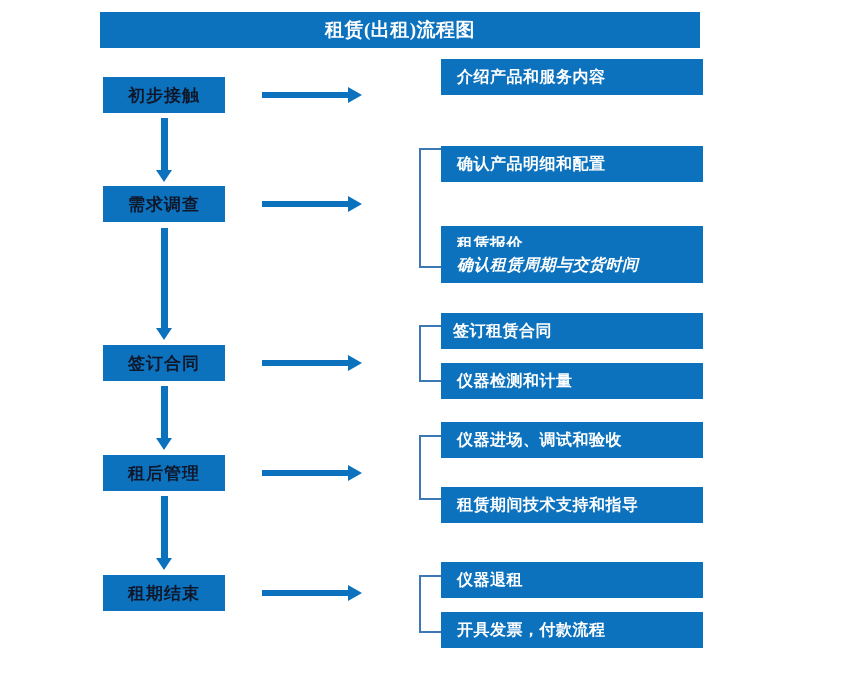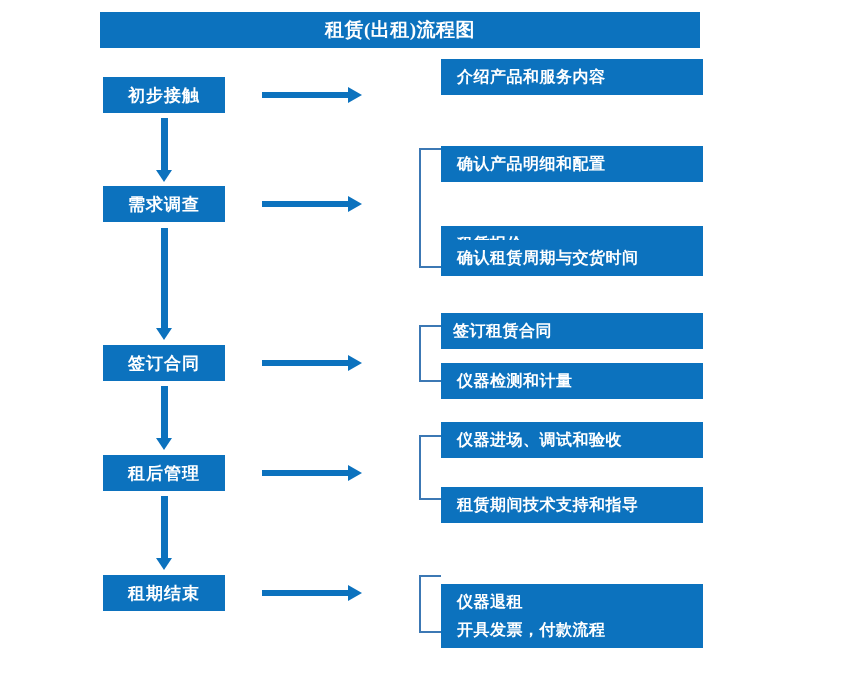--- a/index.html
+++ b/index.html
@@ -37,21 +37,21 @@
     letter-spacing: 0.5px;
   }
 
   
   .stage-box {
     position: absolute;
     left: 103px;
     width: 122px;
     height: 36px;
     background: #0c72be;
-    color: #ffffff;
+    color: #0f172a;
     display: flex;
     align-items: center;
     justify-content: center;
     font-size: 17px;
     font-weight: bold;
     letter-spacing: 1px;
   }
 
   
   .detail-box {
@@ -198,27 +198,27 @@
   <div class="bracket" style="top:435px; height:65px;"></div>
 
   <div class="bracket" style="top:575px; height:58px;"></div>
 
   <div class="detail-box" style="top:59px;">介绍产品和服务内容</div>
 
   <div class="detail-box" style="top:134px;margin-top:12px;">确认产品明细和配置</div>
 
   <div class="detail-box" style="top:186px;margin-top:40px;">租赁报价</div>
 
-  <div class="detail-box" style="top:240px;">确认租赁周期与交货时间</div>
+  <div class="detail-box" style="top:247px;font-style:italic;">确认租赁周期与交货时间</div>
 
   <div class="detail-box" style="top:313px;padding-left:12px;">签订租赁合同</div>
 
   <div class="detail-box" style="top:363px;">仪器检测和计量</div>
 
   <div class="detail-box" style="top:422px;">仪器进场、调试和验收</div>
 
   <div class="detail-box" style="top:487px;">租赁期间技术支持和指导</div>
 
-  <div class="detail-box" style="top:584px;">仪器退租</div>
+  <div class="detail-box" style="top:562px;">仪器退租</div>
 
   <div class="detail-box" style="top:612px;">开具发票，付款流程</div>
 
 </div>
 
 </body></html>

